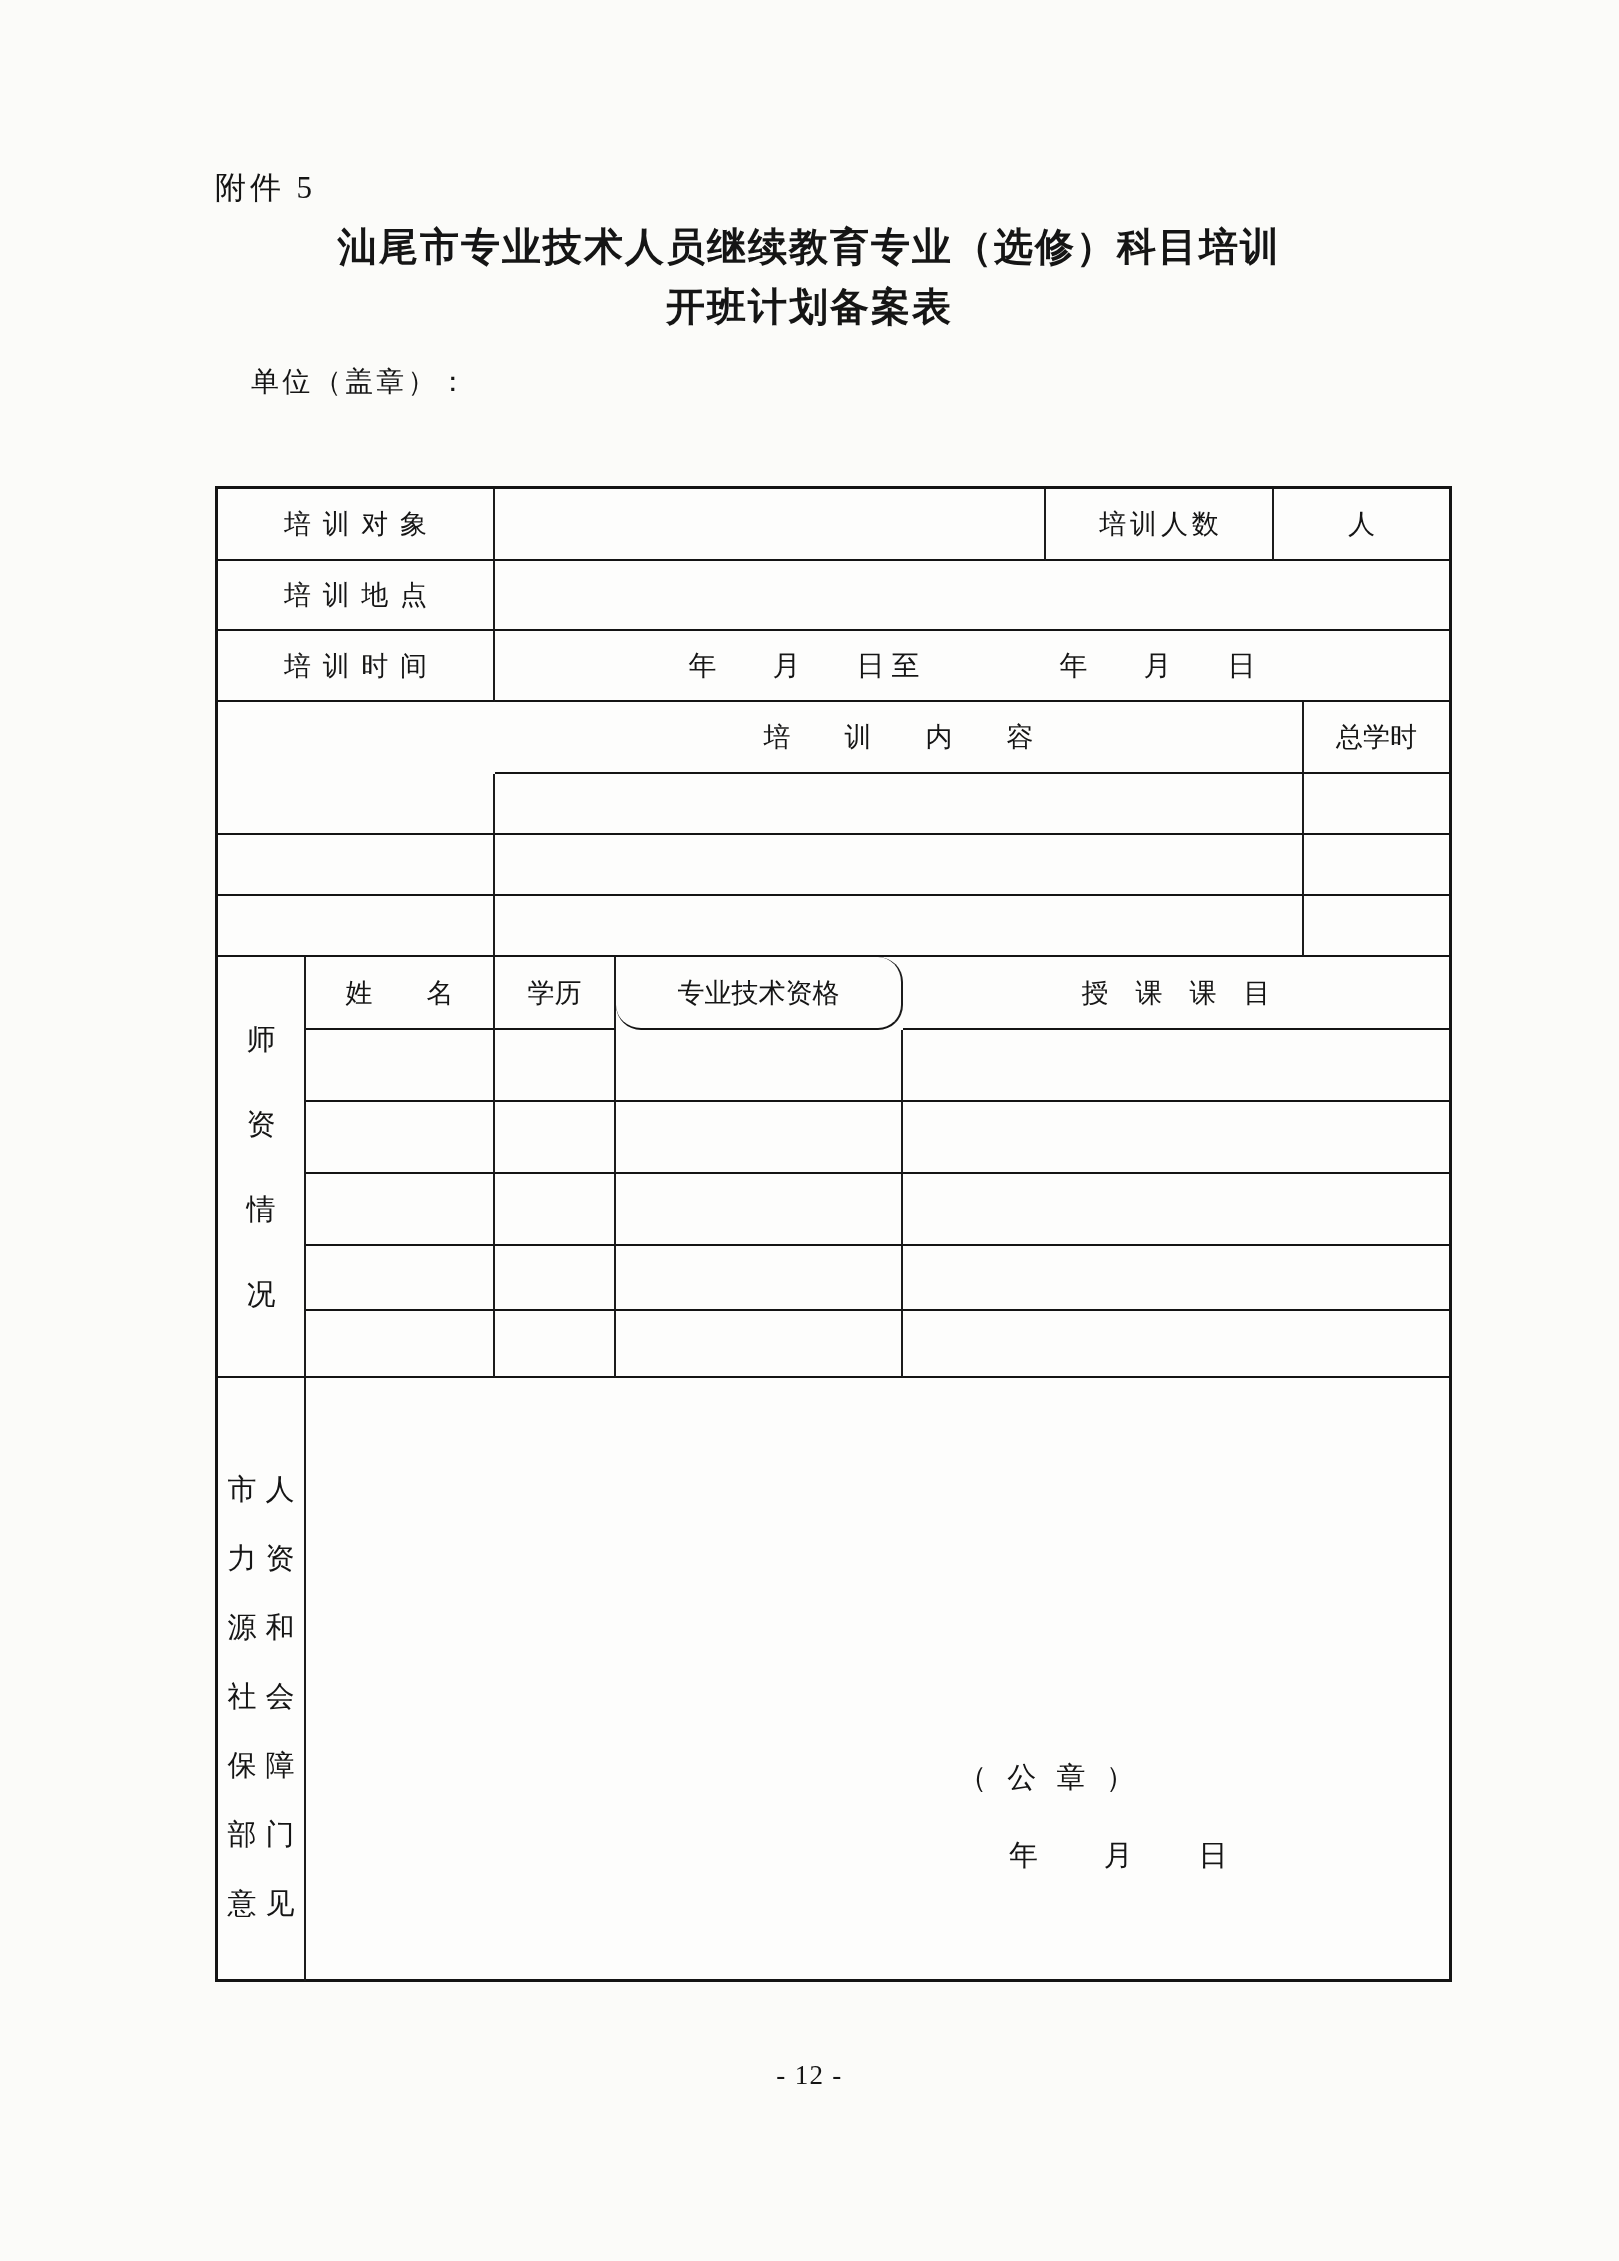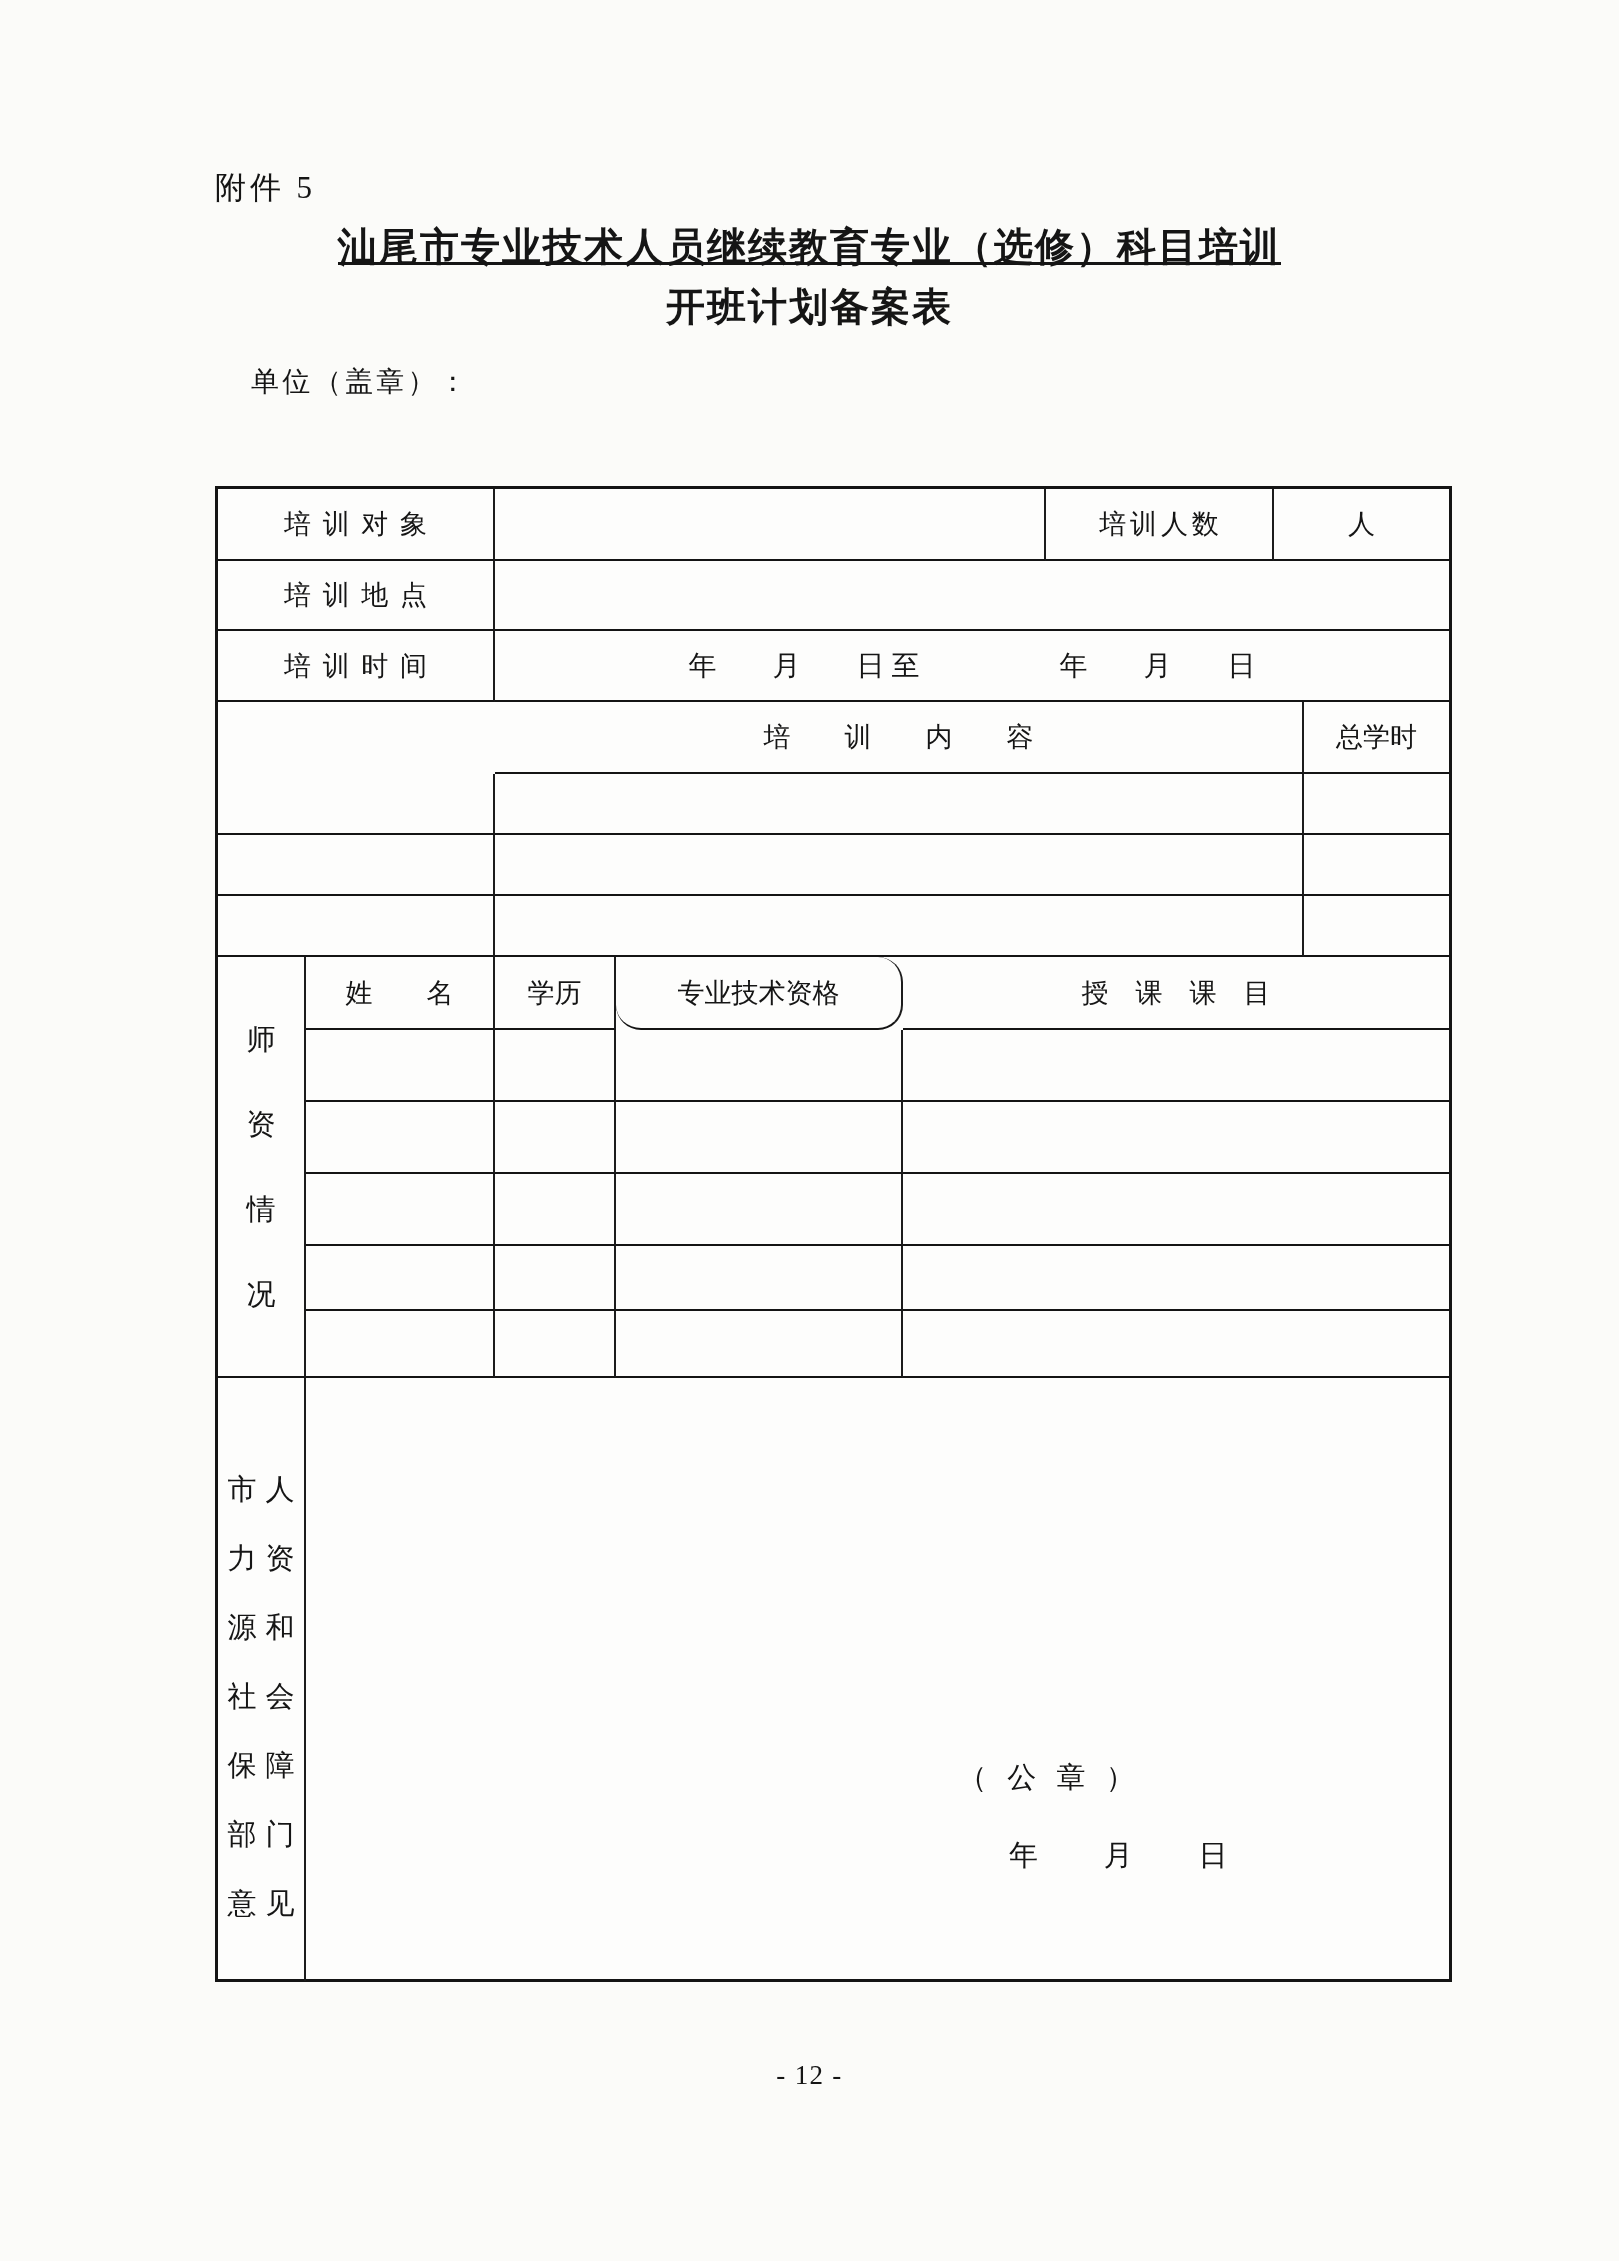--- a/index.html
+++ b/index.html
@@ -13,21 +13,21 @@
   }
   .attachment{
     position:absolute;left:215px;top:155px;
     font-size:31px;letter-spacing:3.9px;margin-top:12px;
   }
   .title{
     position:absolute;left:0;width:1619px;
     text-align:center;font-weight:700;
     font-size:39px;letter-spacing:2px;
   }
-  .title1{top:220px;text-decoration:underline;}
+  .title1{top:220px;}
   .title2{top:280px;}
   .unit{
     position:absolute;left:251px;top:363px;
     font-size:28px;letter-spacing:3.3px;
   }
   
   .form-table{
     position:absolute;left:215px;top:486px;
     width:1231px;height:1490px;
     border:3.3px solid #141414;

